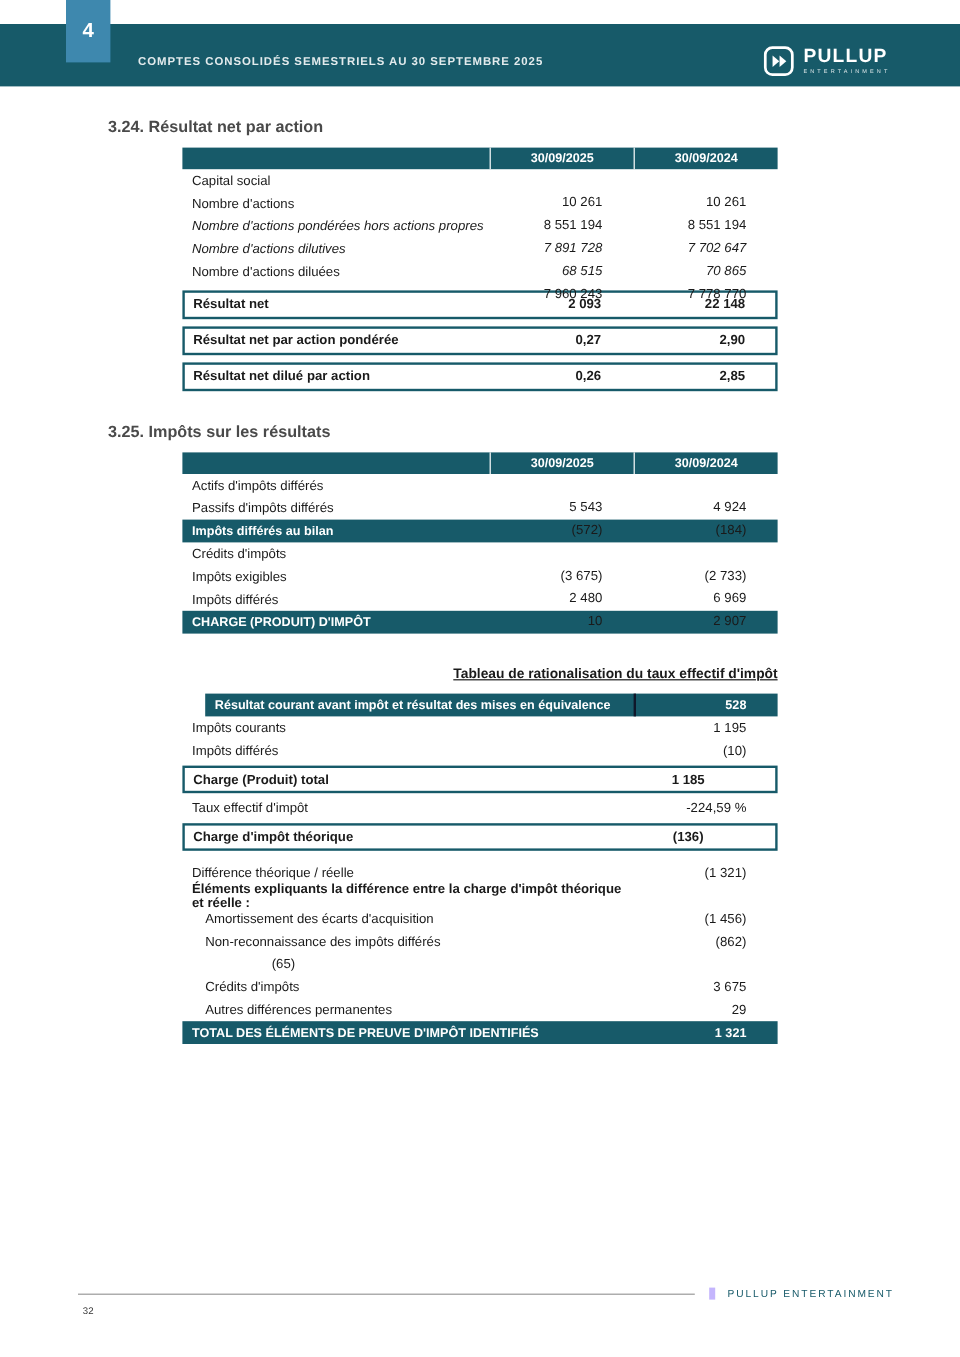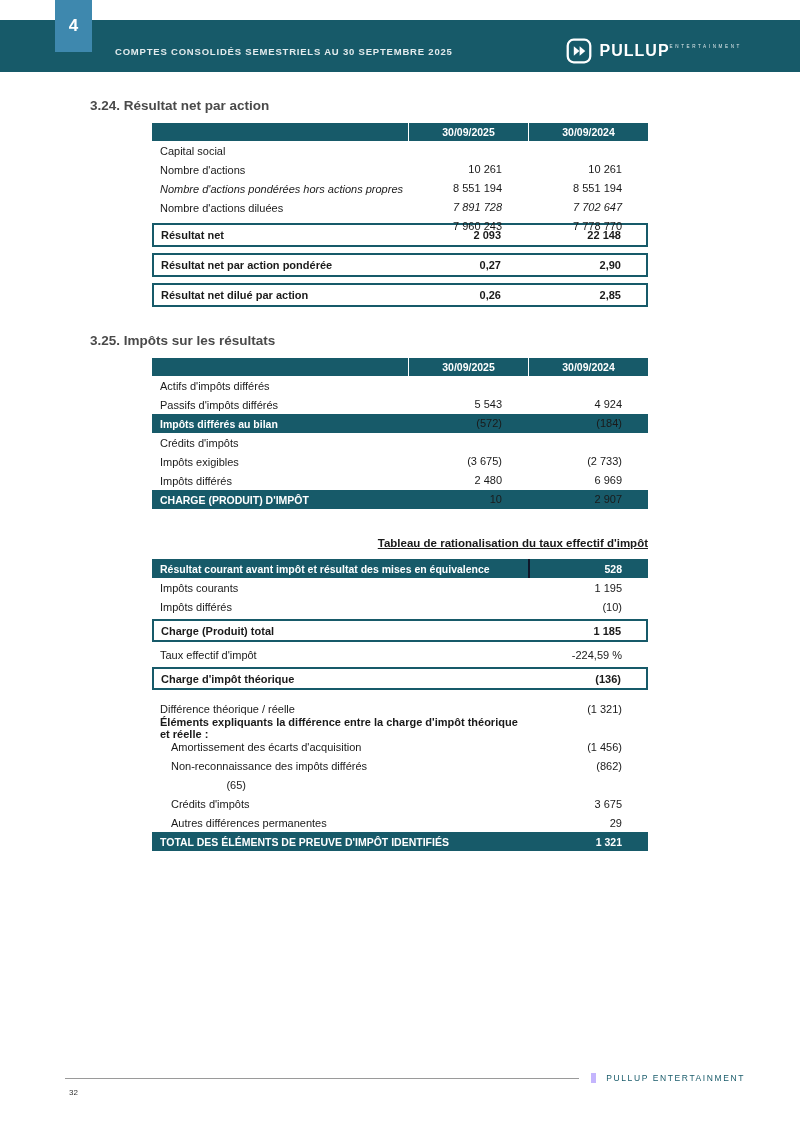--- a/index.html
+++ b/index.html
@@ -20,21 +20,21 @@
     position:absolute;left:55px;top:0;width:37px;height:52px;background:var(--blue);
     display:flex;align-items:center;justify-content:center;
     color:#fff;font-size:17px;font-weight:bold;
   }
   .doc-title{
     position:absolute;left:115px;top:26px;
     color:rgba(255,255,255,0.88);font-size:9.5px;font-weight:600;letter-spacing:0.8px;
   }
   .logo{position:absolute;right:58px;top:18px;display:flex;align-items:center;gap:8px;}
   .logo-icon{width:26px;height:26px;display:block;}
-  .logo-txt{display:flex;flex-direction:row;align-items:flex-start;line-height:1;}
+  .logo-txt{display:flex;flex-direction:column;align-items:flex-start;line-height:1;}
   .logo-name{color:#fff;font-size:16px;font-weight:bold;letter-spacing:1px;}
   .logo-sub{color:rgba(255,255,255,0.85);font-size:4.6px;letter-spacing:2.6px;margin-top:2px;}
   
   .content{position:absolute;left:0;top:60px;width:800px;}
   .sec-heading{margin:38px 0 10px 90px;font-size:13.5px;font-weight:bold;color:#4a4a4a;}
   .sec-heading.second{margin-top:26px;}
   .ftable{width:496px;margin-left:152px;}
   
   .thead{display:flex;height:18px;background:var(--teal);color:#fff;font-weight:bold;font-size:10.5px;align-items:center;}
   .thead .hspacer{flex:1;}
@@ -45,33 +45,33 @@
   .frow .v{width:120px;text-align:right;padding-right:26px;margin-top:36px;}
   .frow.italic .lbl, .frow.italic .v{font-style:italic;}
   .frow.rteal{background:var(--teal);color:#fff;font-weight:bold;font-size:10.5px;}
   .brow{display:flex;align-items:center;height:24px;margin-top:6px;border:2px solid var(--teal);
         font-size:11px;font-weight:bold;}
   .brow .lbl{flex:1;padding-left:7px;}
   .brow .v{width:120px;text-align:right;padding-right:25px;}
   
   .ratio-title{width:496px;margin:28px 0 10px 152px;text-align:right;
                font-size:11.5px;font-weight:bold;text-decoration:underline;}
-  .rhead{display:flex;height:19px;background:var(--teal);color:#fff;font-weight:bold;font-size:10.5px;align-items:center;}
+  .rhead{display:flex;height:19px;background:var(--teal);color:#fff;font-weight:bold;font-size:10.5px;align-items:center;margin-left:19px;}
   .rhead .lbl{flex:1;padding-left:8px;}
   .rhead .v{width:120px;text-align:right;padding-right:26px;border-left:2px solid #0f172a;height:100%;display:flex;align-items:center;justify-content:flex-end;}
   .rrow{display:flex;align-items:center;height:19px;font-size:11px;}
   .rrow .lbl{flex:1;padding-left:8px;}
   .rrow .v{width:120px;text-align:right;padding-right:26px;}
   .rrow.indent .lbl{padding-left:19px;}
   .rrow.boldlbl .lbl{font-weight:bold;}
   .rrow.rteal{background:var(--teal);color:#fff;font-weight:bold;font-size:10.5px;}
   .rrow .v .uline{border-bottom:1px solid #555;padding-bottom:1px;}
   .rbox{display:flex;align-items:center;height:23px;margin:3px 0;border:2px solid var(--teal);font-size:11px;font-weight:bold;}
   .rbox .lbl{flex:1;padding-left:7px;}
-  .rbox .v{width:120px;text-align:right;padding-right:25px;}
+  .rbox .v{width:120px;text-align:center;padding-right:25px;}
   .gap-top{margin-top:9px;}
   
   .footer{position:absolute;left:65px;right:55px;bottom:34px;}
   .footer-line{display:flex;align-items:center;}
   .rule{flex:1;height:1px;background:#9a9a9a;}
   .fbrand{margin-left:12px;padding-left:10px;border-left:5px solid #c4b5fd;
           color:var(--teal);font-size:8.5px;letter-spacing:1.6px;line-height:10px;}
   .fpage{font-size:8px;color:#333;margin-top:5px;margin-left:4px;}
 </style>
 </head>
@@ -111,20 +111,25 @@
     <div class="frow">
       <span class="lbl">Nombre d'actions</span>
       <span class="v">8 551 194</span>
       <span class="v">8 551 194</span>
     </div>
     <div class="frow italic">
       <span class="lbl">Nombre d'actions pondérées hors actions propres</span>
       <span class="v">7 891 728</span>
       <span class="v">7 702 647</span>
     </div>
+    <div class="frow italic">
+      <span class="lbl">Nombre d'actions dilutives</span>
+      <span class="v">68 515</span>
+      <span class="v">70 865</span>
+    </div>
     <div class="frow">
       <span class="lbl">Nombre d'actions diluées</span>
       <span class="v">7 960 243</span>
       <span class="v">7 778 770</span>
     </div>
 
     <div class="brow">
       <span class="lbl">Résultat net</span>
       <span class="v">2 093</span>
       <span class="v">22 148</span>

